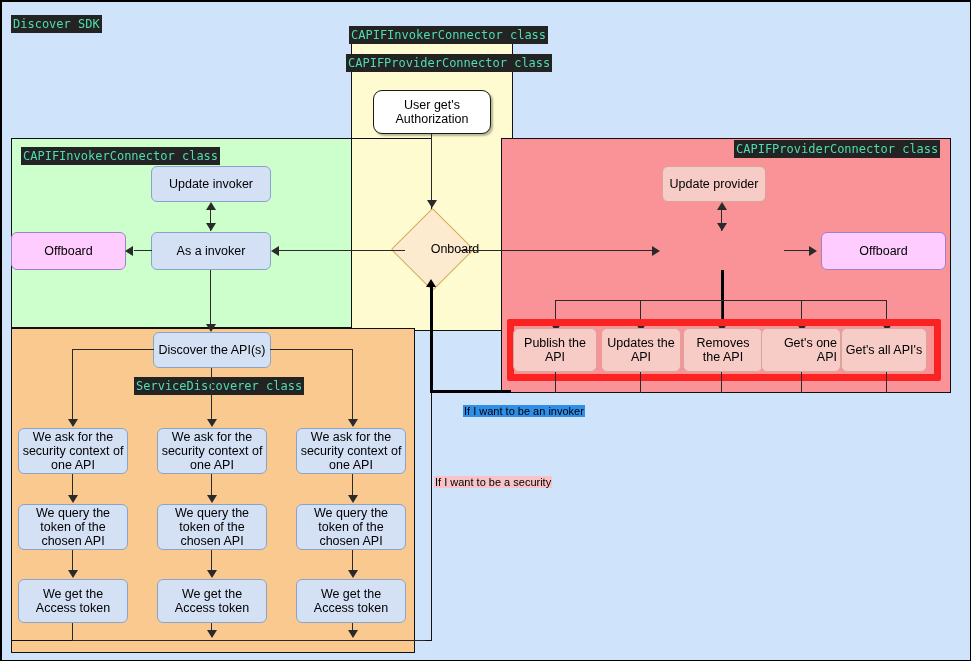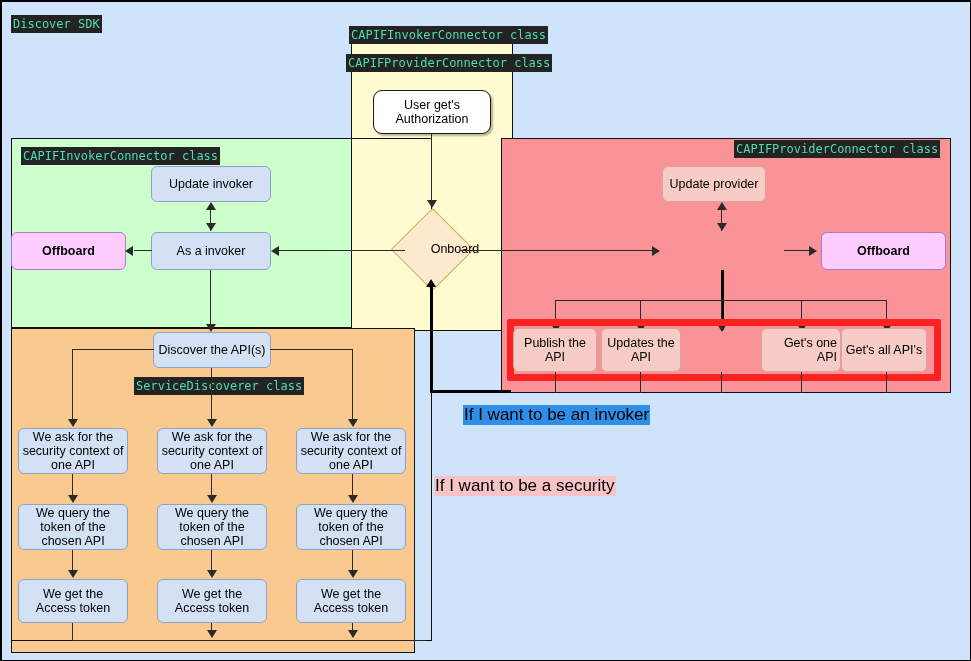--- a/index.html
+++ b/index.html
@@ -22,21 +22,21 @@
   
   .badge{position:absolute;background:#232323;color:#4fdcb0;
          font-family:"DejaVu Sans Mono","Liberation Mono",monospace;
          font-size:12px;line-height:16px;padding:1px 2px;white-space:nowrap;}
 
   
   .node{position:absolute;box-sizing:border-box;display:flex;align-items:center;
         justify-content:center;text-align:center;font-size:12.5px;color:#000;
         line-height:1.12;border-radius:6px;padding:2px 3px;}
   .n-blue{background:#d4e1f5;border:1px solid #8aa4c8;}
-  .n-pink{background:#ffccff;border:1px solid #a27fc9;font-weight:bold;}
+  .n-pink{background:#ffccff;border:1px solid #a27fc9;}
   .n-salmon{background:#f7ccc6;border:1px solid #d8a49c;}
   .n-white{background:#ffffff;border:1px solid #1a1a1a;border-radius:9px;
            box-shadow:2px 2px 2px rgba(0,0,0,.28);}
   .n-diamond{background:transparent;border:none;}
   .diamond-shape{position:absolute;background:#fdebd0;border:1px solid #d1aa55;
                  transform:rotate(45deg);border-radius:2px;}
 
   
   .ln{position:absolute;background:#2a2a2a;}
   .ln.h{height:1.4px;}
@@ -49,21 +49,21 @@
   .ar.up{border-left:5px solid transparent;border-right:5px solid transparent;border-bottom:8px solid #2a2a2a;}
   .ar.left{border-top:5px solid transparent;border-bottom:5px solid transparent;border-right:8px solid #2a2a2a;}
   .ar.right{border-top:5px solid transparent;border-bottom:5px solid transparent;border-left:8px solid #2a2a2a;}
   .ar.blk{filter:none;}
 
   
   #red-highlight{position:absolute;left:506px;top:318px;width:434px;height:62px;
                  border:7px solid #fb2222;box-sizing:border-box;border-radius:2px;}
 
   
-  .legend{position:absolute;font-size:17px;white-space:nowrap;padding:0 1px;}
+  .legend{position:absolute;font-size:11px;white-space:nowrap;padding:0 1px;}
   #legend-invoker{background:#2f8fe8;color:#000;}
   #legend-provider{background:#f7c3c6;color:#000;}
 </style>
 </head>
 <body>
 
 <div id="stage">
 
   <div class="panel" id="panel-sdk"></div>
 
@@ -191,20 +191,21 @@
   <div class="ar down" style="left:550px;top:323px;"></div>
   <div class="ar down" style="left:635px;top:323px;"></div>
   <div class="ar down" style="left:716px;top:323px;"></div>
   <div class="ar down" style="left:796px;top:323px;"></div>
   <div class="ar down" style="left:881px;top:323px;"></div>
 
   <div id="red-highlight"></div>
 
   <div class="node n-salmon" style="left:512px;top:327px;width:84px;height:44px;">Publish the API</div>
   <div class="node n-salmon" style="left:600px;top:327px;width:80px;height:44px;">Updates the API</div>
+  <div class="node n-salmon" style="left:682px;top:327px;width:80px;height:44px;">Removes the API</div>
   <div class="node n-salmon" style="left:760px;top:327px;width:80px;height:44px;text-align:right;">Get's one API</div>
   <div class="node n-salmon" style="left:840px;top:327px;width:86px;height:44px;">Get's all API's</div>
 
   <div class="ln v" style="left:554px;top:371px;height:21px;"></div>
   <div class="ln v" style="left:639px;top:371px;height:21px;"></div>
   <div class="ln v" style="left:720px;top:371px;height:21px;"></div>
   <div class="ln v" style="left:800px;top:371px;height:21px;"></div>
   <div class="ln v" style="left:885px;top:371px;height:21px;"></div>
 
   <div class="legend" id="legend-invoker" style="left:462px;top:404px;">If I want to be an invoker</div>

